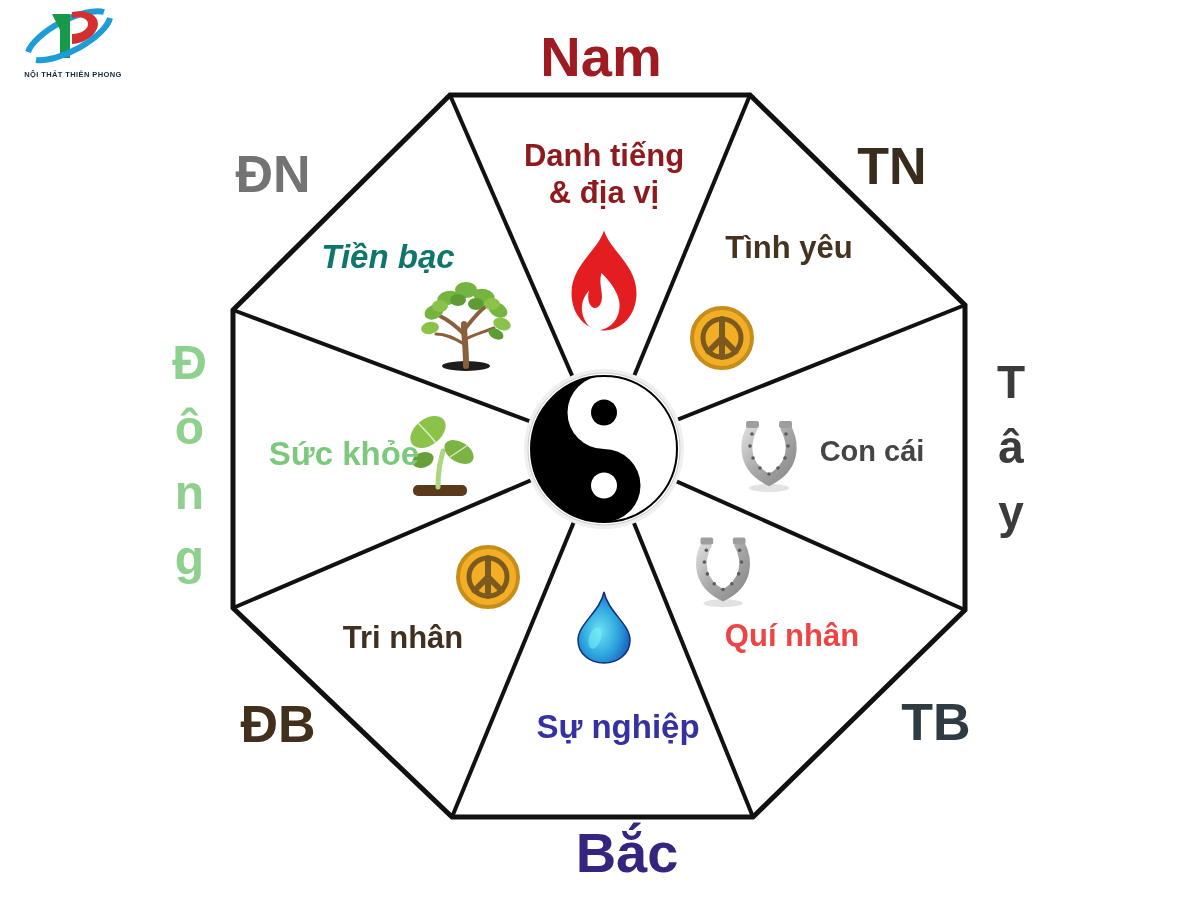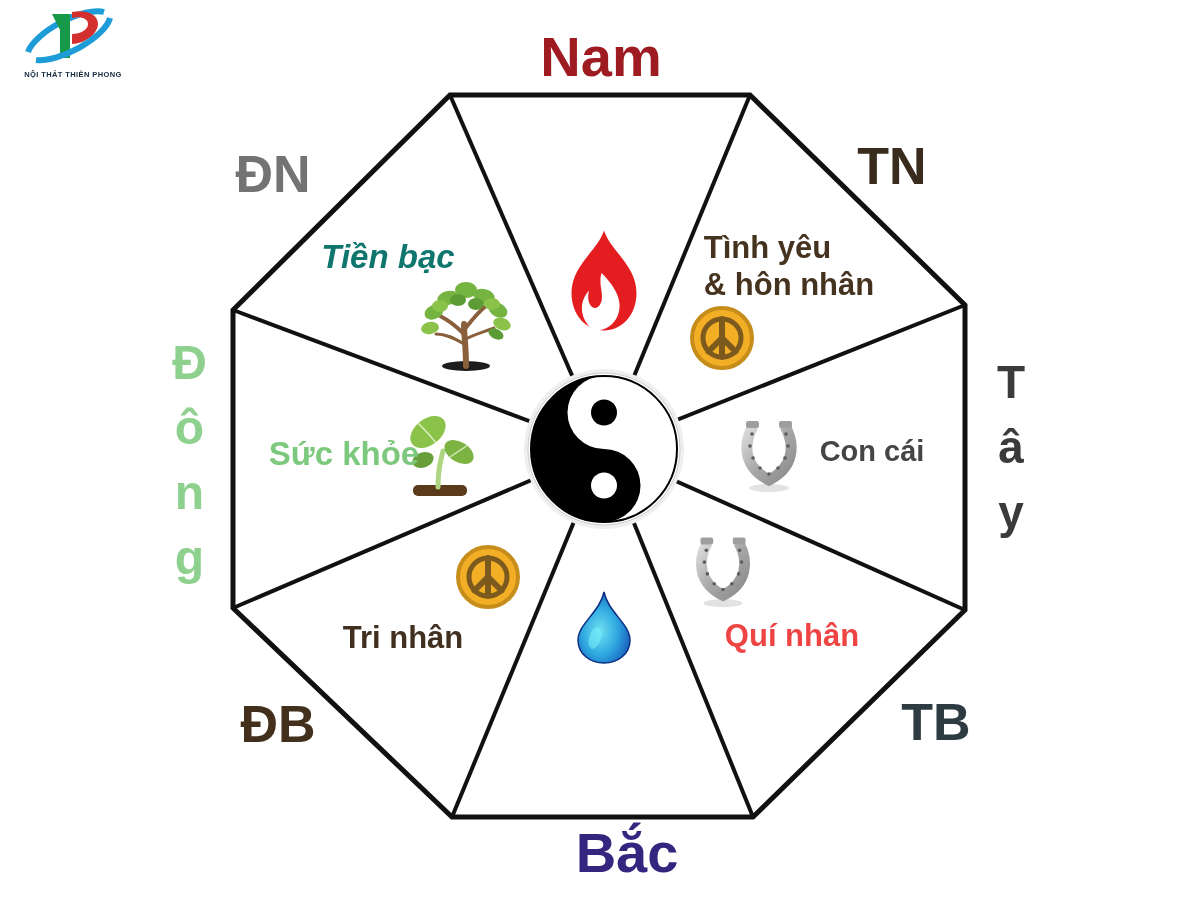--- a/index.html
+++ b/index.html
@@ -3,21 +3,21 @@
 <meta charset="utf-8">
 <style>
   html,body{margin:0;padding:0;}
   body{
     width:1200px;height:900px;background:#ffffff;overflow:hidden;position:relative;
     font-family:"Liberation Sans", sans-serif;
   }
   .stage{position:absolute;left:0;top:0;width:1005px;height:900px;}
   svg.diagram{position:absolute;left:0;top:0;}
   .lbl{position:absolute;font-weight:bold;white-space:nowrap;}
-  .centered{transform:translateX(-50%);text-align:left;}
+  .centered{transform:translateX(-50%);text-align:center;}
   .vertical{writing-mode:vertical-lr;text-orientation:upright;}
   
   .lbl-nam {left:601px;top:24px;font-size:56px;}
   .lbl-dn  {left:273px;top:144px;font-size:52px;}
   .lbl-tn  {left:892px;top:136px;font-size:52px;}
   .lbl-dong{left:162px;top:336px;font-size:48px;letter-spacing:12px;}
   .lbl-tay {left:984px;top:356px;font-size:46px;letter-spacing:13px;}
   .lbl-db  {left:278px;top:694px;font-size:52px;}
   .lbl-tb  {left:936px;top:692px;font-size:52px;}
   .lbl-bac {left:627px;top:820px;font-size:56px;}
@@ -199,23 +199,27 @@
 
   <div class="lbl centered lbl-nam" style="color: rgb(158, 28, 33);">Nam</div>
   <div class="lbl centered lbl-dn" style="color: #737373;">ĐN</div>
   <div class="lbl centered lbl-tn" style="color: rgb(58, 44, 28);">TN</div>
   <div class="lbl vertical lbl-dong" style="color: rgb(142, 208, 142);">Đông</div>
   <div class="lbl vertical lbl-tay" style="color: rgb(59, 59, 59);">Tây</div>
   <div class="lbl centered lbl-db" style="color: rgb(66, 48, 28);">ĐB</div>
   <div class="lbl centered lbl-tb" style="color: rgb(46, 59, 66);">TB</div>
   <div class="lbl centered lbl-bac" style="color: rgb(54, 37, 127);">Bắc</div>
 
+  <div class="lbl centered sector lbl-fame" style="color: rgb(142, 26, 30);">
+    <div>Danh tiếng</div>
+    <div>&amp; địa vị</div>
+  </div>
   <div class="lbl centered sector lbl-love" style="color: rgb(70, 51, 31);">
     <div>Tình yêu</div>
-    <div>&amp; hôn nhân</div>
   </div>
   <div class="lbl centered sector lbl-children" style="color: rgb(69, 69, 69);">Con cái</div>
   <div class="lbl centered sector lbl-benefactor" style="color: #ef4444;">Quí nhân</div>
+  <div class="lbl centered sector lbl-career" style="color: rgb(53, 49, 160);">Sự nghiệp</div>
   <div class="lbl centered sector lbl-knowledge" style="color: rgb(65, 48, 31);">Tri nhân</div>
   <div class="lbl centered sector lbl-health" style="color: rgb(124, 200, 124);">Sức khỏe</div>
   <div class="lbl centered sector lbl-wealth" style="color: #0f766e; font-style: italic;">Tiền bạc</div>
 
 </div>
 
 </body></html>

